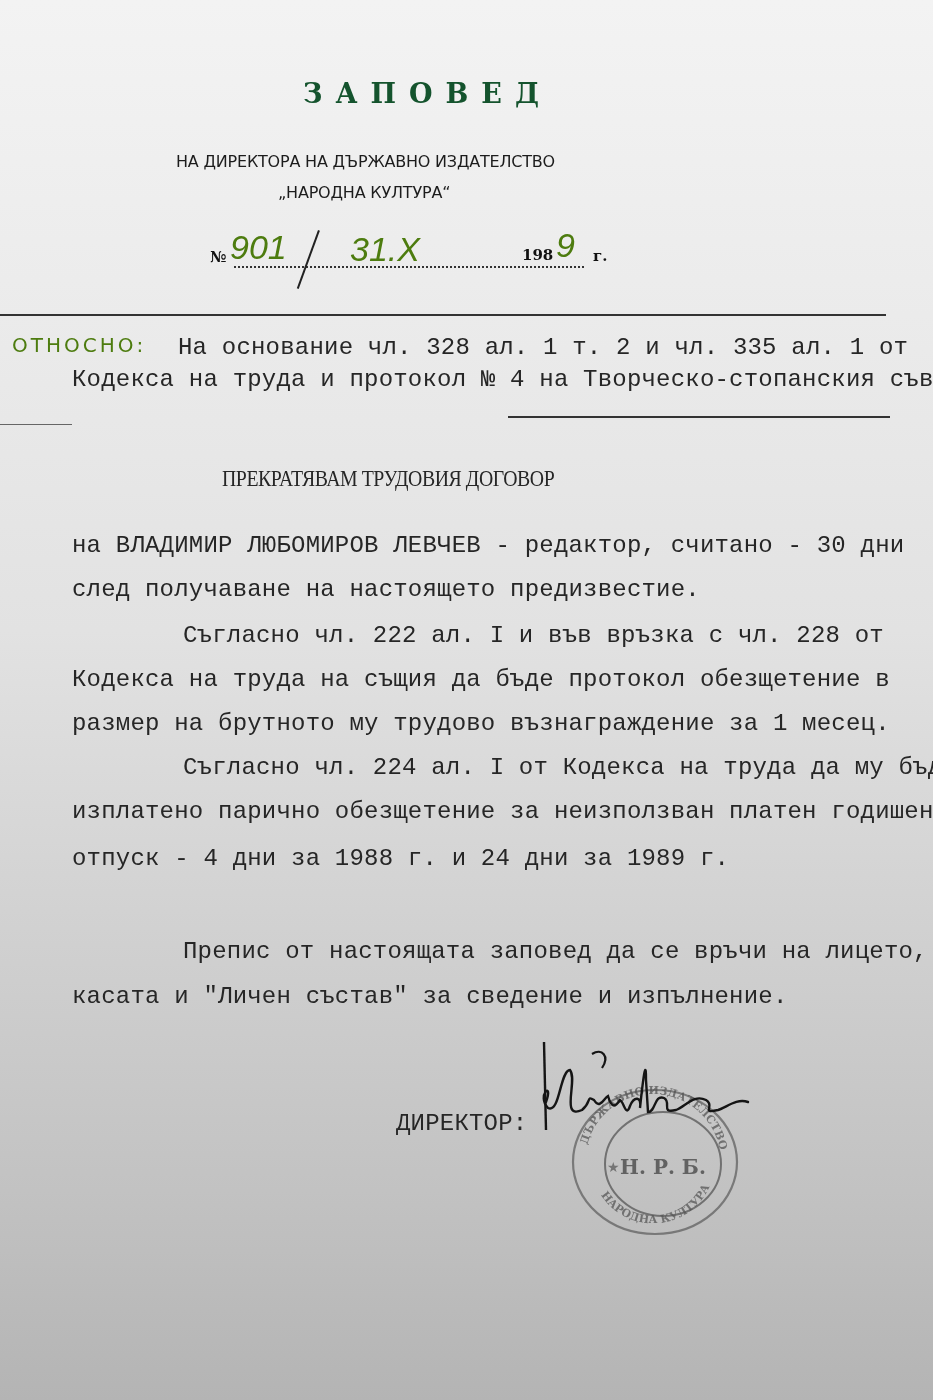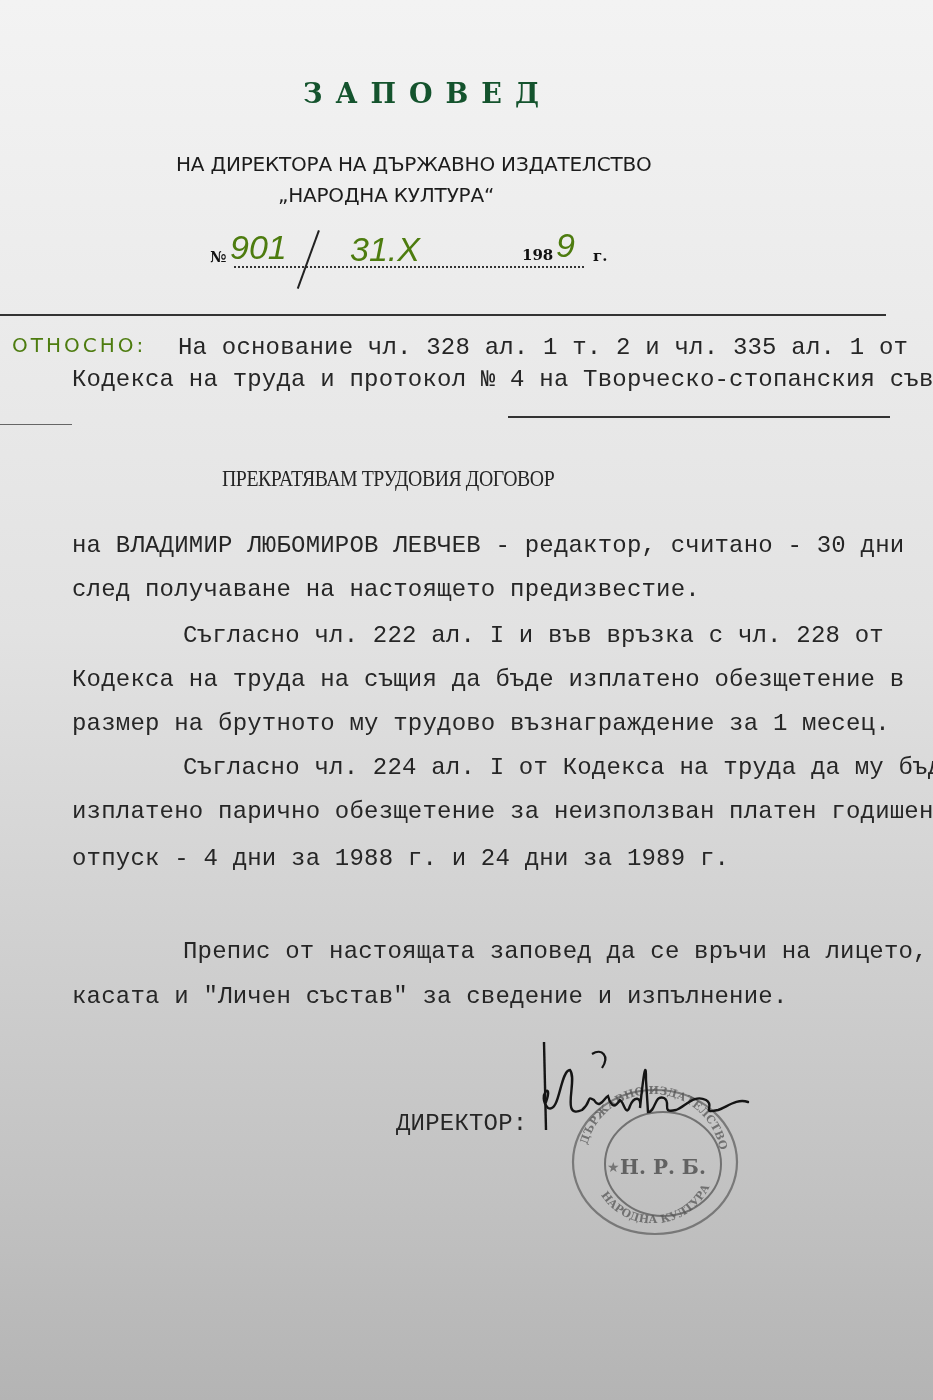--- a/index.html
+++ b/index.html
@@ -5,21 +5,21 @@
   html, body { margin: 0; padding: 0; }
   body {
     width: 933px; height: 1400px; overflow: hidden; position: relative;
     background: linear-gradient(180deg, #f3f3f3 0%, #ececec 20%, #e2e2e2 45%, #d2d2d2 65%, #c2c2c2 85%, #b4b4b4 100%);
     color: #1e1e1e;
   }
   .page { position: absolute; inset: 0; }
   .abs { position: absolute; white-space: nowrap; }
   .typew { font-family: "Liberation Mono", "DejaVu Sans Mono", monospace; font-size: 24px; color: #262626; letter-spacing: 0.2px; }
   .title { left: 303px; top: 78px; font-family: "DejaVu Serif", "Liberation Serif", serif; font-weight: bold; font-size: 27px; letter-spacing: 13px; color: #14532d; }
-  .head { font-family: "DejaVu Sans", "Liberation Sans", sans-serif; font-size: 20px; color: #1c1c1c; letter-spacing: -0.2px; }
+  .head { font-family: "DejaVu Sans", "Liberation Sans", sans-serif; font-size: 16px; color: #1c1c1c; letter-spacing: -0.2px; }
   .head1 { left: 176px; top: 152px; }
   .head2 { left: 278px; top: 183px; }
   .numline { left: 210px; top: 240px; width: 394px; height: 28px; }
   .numline .no { position: absolute; left: 0; top: 8px; font-family: "DejaVu Serif", serif; font-weight: bold; font-size: 15px; color: #111; }
   .numline .dots { position: absolute; left: 24px; right: 20px; top: 26px; border-bottom: 2px dotted #333; }
   .numline .yr { position: absolute; left: 312px; top: 6px; font-family: "DejaVu Serif", serif; font-weight: bold; font-size: 15px; color: #111; background: transparent; }
   .numline .g { position: absolute; left: 383px; top: 7px; font-family: "DejaVu Serif", serif; font-weight: bold; font-size: 15px; color: #111; }
   .hand { font-family: Liberation Sans, sans-serif; font-style: italic; font-size: 34px; color: #4d7c0f; font-weight: 300; }
   .h-num { left: 230px; top: 228px; }
   .h-date { left: 350px; top: 230px; }
@@ -57,21 +57,21 @@
   <div class="abs typew" style="left:72px; top:366px;">Кодекса на труда и протокол № 4 на Творческо-стопанския съвет</div>
   <div class="rule" style="left:508px; top:416px; width:382px;"></div>
   <div class="rule" style="left:0; top:424px; width:72px; height:1px; background:#666;"></div>
 
   <div class="abs typew" style="left:222px; top:466px; font-family:'Liberation Serif','DejaVu Serif',serif; font-size:23px; letter-spacing:-0.5px; transform:scaleX(0.86); transform-origin:left;">ПРЕКРАТЯВАМ ТРУДОВИЯ ДОГОВОР</div>
 
   <div class="abs typew" style="left:72px; top:532px;">на ВЛАДИМИР ЛЮБОМИРОВ ЛЕВЧЕВ - редактор, считано  - 30 дни</div>
   <div class="abs typew" style="left:72px; top:576px;">след получаване на настоящето предизвестие.</div>
 
   <div class="abs typew" style="left:183px; top:622px;">Съгласно чл. 222 ал. I и във връзка с чл. 228 от</div>
-  <div class="abs typew" style="left:72px; top:666px;">Кодекса на труда на същия да бъде изплатено обезщетение в</div>
+  <div class="abs typew" style="left:72px; top:666px;">Кодекса на труда на същия да бъде протокол обезщетение в</div>
   <div class="abs typew" style="left:72px; top:710px;">размер на брутното му трудово възнаграждение за 1 месец.</div>
 
   <div class="abs typew" style="left:183px; top:754px;">Съгласно чл. 224 ал. I от Кодекса на труда да му бъде</div>
   <div class="abs typew" style="left:72px; top:798px;">изплатено парично обезщетение за неизползван платен годишен</div>
   <div class="abs typew" style="left:72px; top:845px;">отпуск - 4 дни за 1988 г. и 24 дни за 1989 г.</div>
 
   <div class="abs typew" style="left:183px; top:938px;">Препис от настоящата заповед да се връчи на лицето,</div>
   <div class="abs typew" style="left:72px; top:983px;">касата и "Личен състав" за сведение и изпълнение.</div>
 
   <div class="abs typew" style="left:396px; top:1110px;">ДИРЕКТОР:</div>

